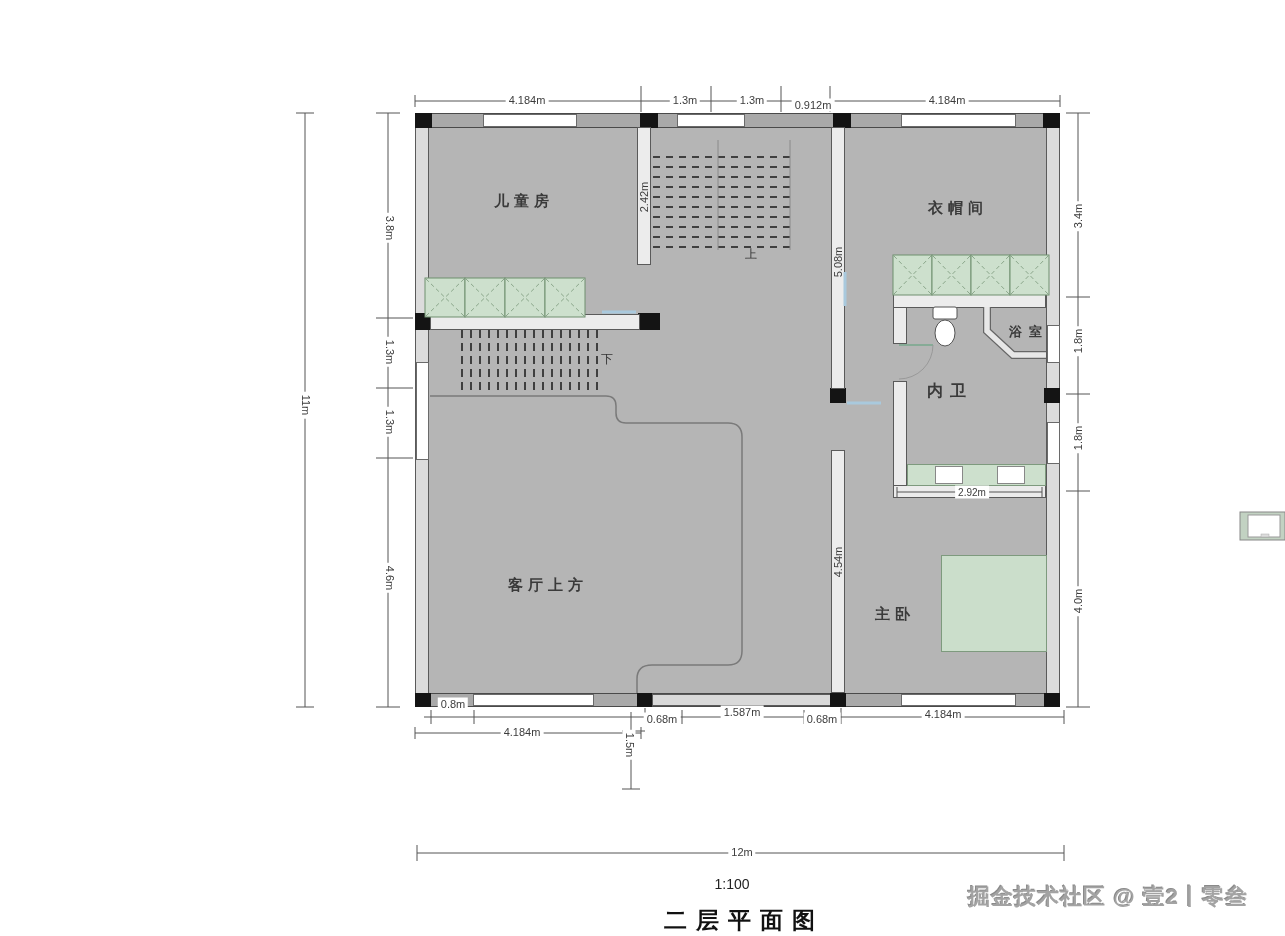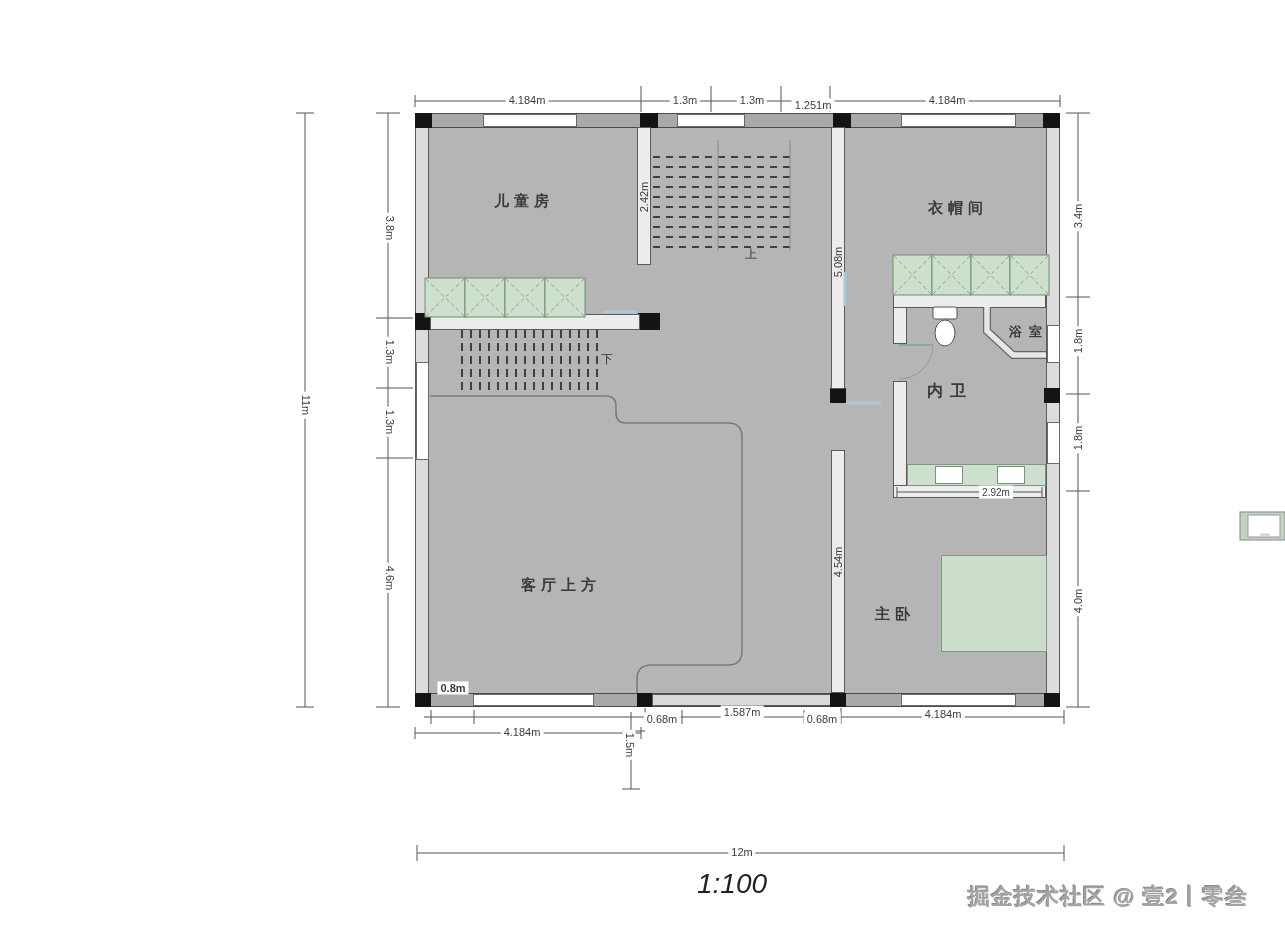--- a/index.html
+++ b/index.html
@@ -28,21 +28,21 @@
 
   .stairs-up { background-image:
       repeating-linear-gradient(90deg, transparent 0 7px, #b5b5b5 7px 13px),
       repeating-linear-gradient(180deg, #3f3f3f 0 2px, transparent 2px 10px); }
   .stairs-down { background-image:
       repeating-linear-gradient(180deg, transparent 0 8px, #b5b5b5 8px 13px),
       repeating-linear-gradient(90deg, #3f3f3f 0 2px, transparent 2px 9px); }
 
   .bed { background: #cbdecb; border: 1px solid #7e9a7e; }
 
-  .scale-label { position: absolute; font-size: 28px; color: #222; transform: translate(-50%,-50%); font-style: italic; }
+  .scale-label { position: absolute; font-size: 14px; color: #222; transform: translate(-50%,-50%); }
   .plan-title  { position: absolute; font-size: 23px; color: #111; letter-spacing: 9px;
                  transform: translate(-50%,-50%); font-weight: 600; }
   .watermark { position: absolute; font-size: 22px; font-weight: bold; color: #a3a3a3;
                white-space: nowrap; text-shadow: 1px 1px 0 #fff, -1px -1px 0 #8a8a8a;
                transform: translate(-50%,-50%); letter-spacing: 1px; }
 </style>
 </head>
 <body>
 
 <div id="canvas">
@@ -213,53 +213,54 @@
       <line x1="897" y1="492" x2="1042" y2="492"></line>
       <line x1="897" y1="487" x2="897" y2="497"></line>
         <line x1="1042" y1="487" x2="1042" y2="497"></line>
     </g>
   </svg>
 
   <div class="rlabel" style="left:524px;top:201px;">儿童房</div>
   <div class="rlabel" style="left:958px;top:208px;">衣帽间</div>
   <div class="rlabel" style="left:1029px;top:332px;font-size:13px;letter-spacing:7px;">浴室</div>
   <div class="rlabel" style="left:950px;top:391px;font-size:16px;letter-spacing:7px;">内卫</div>
-  <div class="rlabel" style="left:561px;top:585px;">客厅上方</div>
+  <div class="rlabel" style="left:548px;top:585px;">客厅上方</div>
   <div class="rlabel" style="left:895px;top:614px;">主卧</div>
 
   <div class="slabel" style="left:751px;top:254px;">上</div>
   <div class="slabel" style="left:607px;top:359px;">下</div>
 
   <div class="dim" style="left:527px;top:100px;">4.184m</div>
   <div class="dim" style="left:685px;top:100px;">1.3m</div>
   <div class="dim" style="left:752px;top:100px;">1.3m</div>
-  <div class="dim" style="left:813px;top:105px;">1.251m</div>
+  <div class="dim" style="left:813px;top:105px;">0.912m</div>
   <div class="dim" style="left:947px;top:100px;">4.184m</div>
 
   <div class="dim rot90" style="left:305px;top:405px;">11m</div>
   <div class="dim rot90" style="left:389px;top:228px;">3.8m</div>
   <div class="dim rot90" style="left:389px;top:352px;">1.3m</div>
   <div class="dim rot90" style="left:389px;top:422px;">1.3m</div>
   <div class="dim rot90" style="left:389px;top:578px;">4.6m</div>
 
   <div class="dim rot270" style="left:1078px;top:216px;">3.4m</div>
   <div class="dim rot270" style="left:1078px;top:341px;">1.8m</div>
   <div class="dim rot270" style="left:1078px;top:438px;">1.8m</div>
   <div class="dim rot270" style="left:1078px;top:601px;">4.0m</div>
 
-  <div class="dim" style="left:453px;top:688px;font-weight:bold;">0.8m</div>
+  <div class="dim" style="left:453px;top:704px;">0.8m</div>
   <div class="dim" style="left:662px;top:719px;">0.68m</div>
   <div class="dim" style="left:742px;top:712px;">1.587m</div>
   <div class="dim" style="left:822px;top:719px;">0.68m</div>
   <div class="dim" style="left:943px;top:714px;">4.184m</div>
   <div class="dim" style="left:522px;top:732px;">4.184m</div>
   <div class="dim rot90" style="left:629px;top:745px;">1.5m</div>
   <div class="dim" style="left:742px;top:852px;text-align:center;">12m</div>
 
   <div class="dim rot270 onwall" style="left:644px;top:197px;">2.42m</div>
   <div class="dim rot270 onwall" style="left:838px;top:262px;">5.08m</div>
   <div class="dim rot270 onwall" style="left:838px;top:562px;">4.54m</div>
-  <div class="dim small" style="left:996px;top:492px;">2.92m</div>
+  <div class="dim small" style="left:972px;top:492px;">2.92m</div>
 
   <div class="scale-label" style="left:732px;top:884px;">1:100</div>
+  <div class="plan-title" style="left:744px;top:920px;">二层平面图</div>
   <div class="watermark" style="left:1108px;top:897px;">掘金技术社区 @ 壹2丨零叁</div>
 
 </div>
 
 </body></html>

